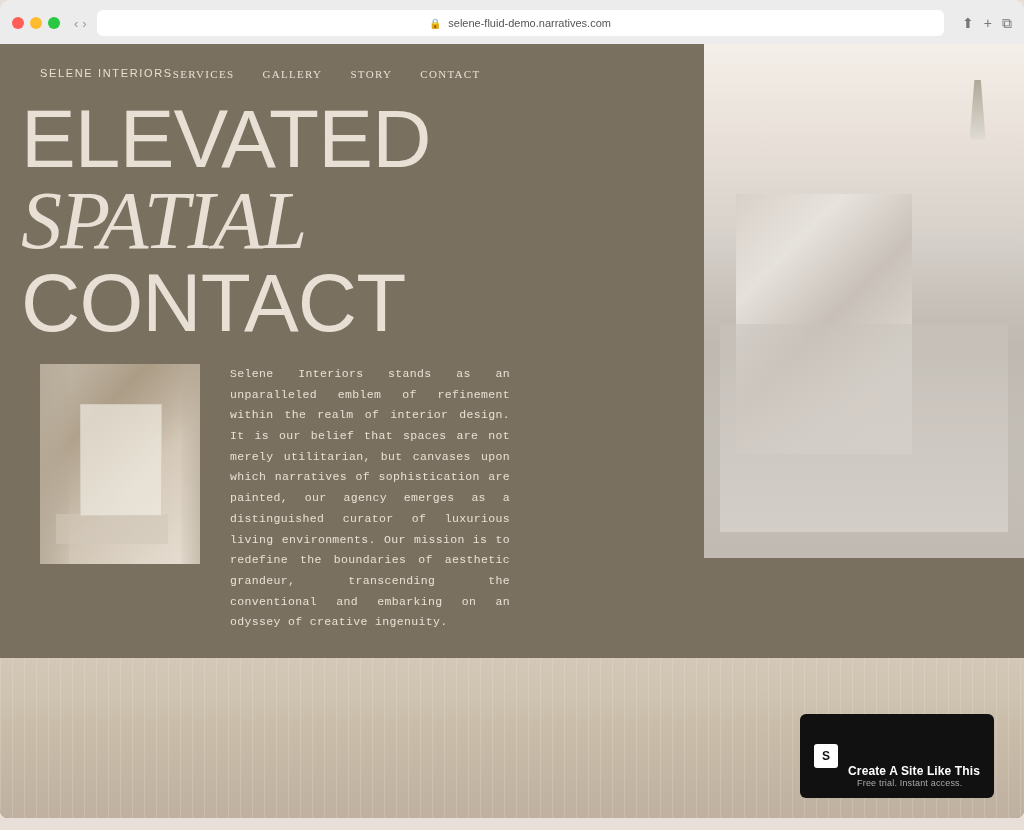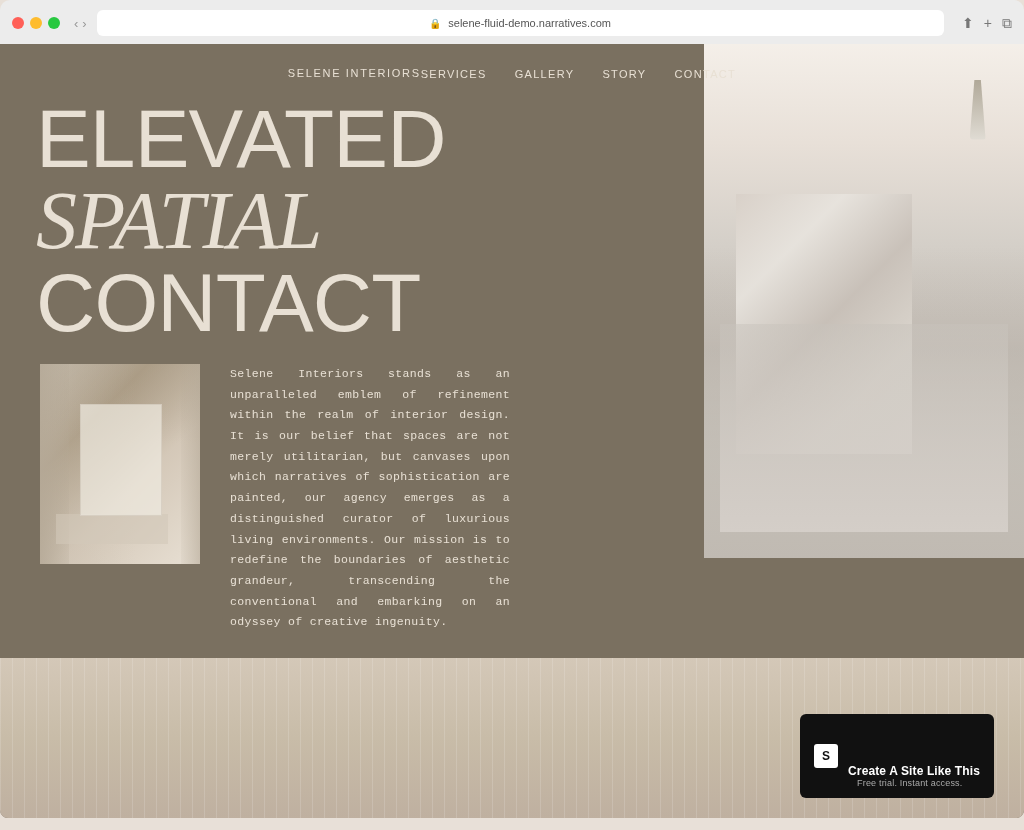--- a/index.html
+++ b/index.html
@@ -79,21 +79,21 @@
       border-radius: 0 0 8px 8px;
       overflow: hidden;
       height: calc(830px - 56px);
       position: relative;
     }
 
     
     .site-nav {
       display: flex;
       align-items: center;
-      justify-content: center;
+      justify-content: flex-start;
       padding: 20px 40px 16px;
       position: relative;
       z-index: 10;
     }
 
     .site-logo {
       font-size: 11px;
       letter-spacing: 0.15em;
       color: #e8e0d4;
       font-weight: 400;
@@ -104,27 +104,28 @@
       gap: 28px;
       list-style: none;
     }
 
     .site-nav-links li a {
       font-size: 11px;
       letter-spacing: 0.12em;
       color: #e8e0d4;
       text-decoration: none;
       font-weight: 400;
+      font-family: Liberation Serif, serif;
     }
 
     
     .hero-section {
       display: flex;
       position: relative;
-      padding: 0 36px;
+      padding: 0 21px;
     }
 
     .hero-left {
       flex: 1;
       padding-right: 20px;
     }
 
     .hero-title {
       color: #e8e0d4;
       font-weight: 300;

